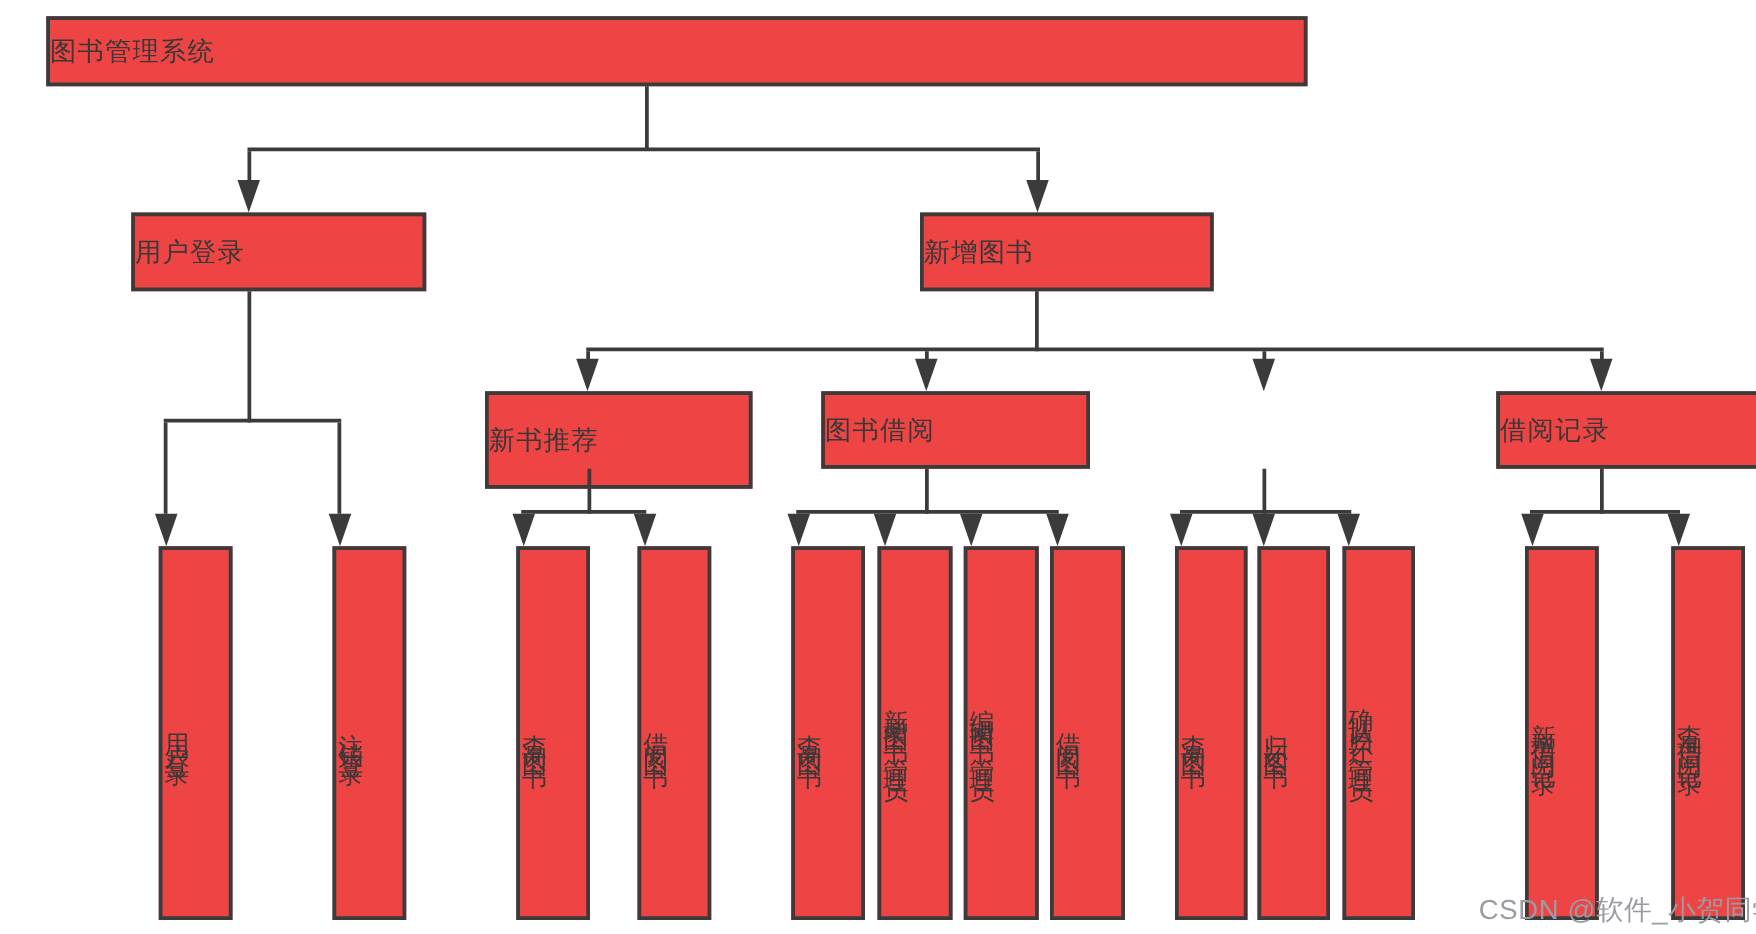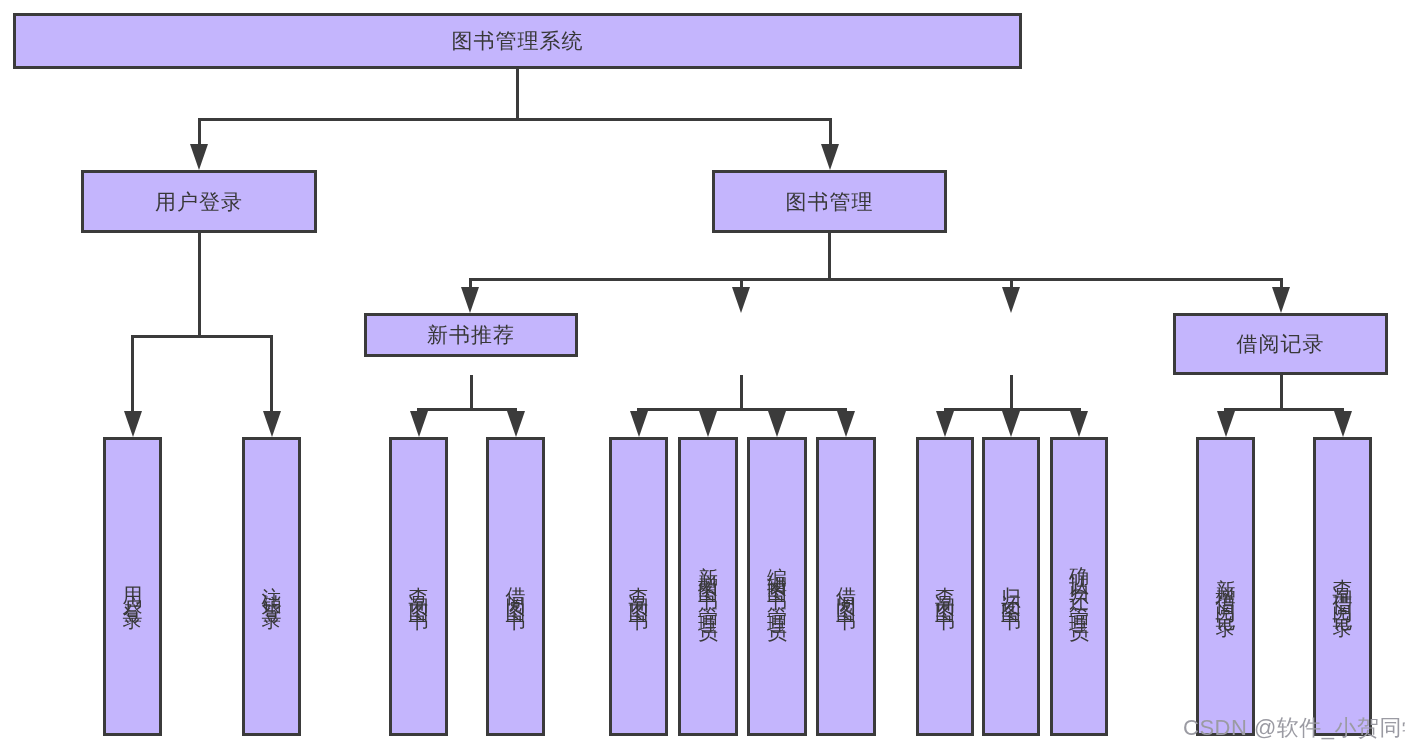--- a/index.html
+++ b/index.html
@@ -1,23 +1,24 @@
 <!DOCTYPE html>
 <html><head>
 <meta charset="utf-8">
 <style>
   html,body { margin:0; padding:0; background:#ffffff; }
   #canvas {
     position:relative; width:1405px; height:747px; background:#ffffff;
     font-family:"Liberation Sans", sans-serif; overflow:hidden;
   }
   .box {
-    position:absolute; background:#c4b5fd; border:3px solid #3b3b3b;
-    box-sizing:border-box; display:flex; align-items:center; justify-content:center;
+    position:absolute; background:#ef4444; border:3px solid #3b3b3b;
+    box-sizing:border-box; display:flex; align-items:center; justify-content:flex-start;
     color:#383838;
+    margin-left:24px;
   }
   .hbox { font-size:21px; letter-spacing:1px; }
   .vbox .vtext {
     writing-mode:vertical-rl; text-orientation:mixed;
     font-size:20px; letter-spacing:8px; line-height:1.05; color:#383838;
   }
   .vline { position:absolute; width:3px; background:#3b3b3b; }
   .hline { position:absolute; height:3px; background:#3b3b3b; }
   .astem { position:absolute; width:3px; background:#3b3b3b; }
   .ahead {
@@ -36,25 +37,28 @@
 <div id="canvas">
 
   <div class="box hbox" style="left:13px;top:13px;width:1009px;height:56px">
     <span>图书管理系统</span>
   </div>
 
   <div class="box hbox" style="left:81px;top:170px;width:236px;height:63px">
     <span>用户登录</span>
   </div>
   <div class="box hbox" style="left:712px;top:170px;width:235px;height:63px">
-    <span>图书管理</span>
+    <span>新增图书</span>
   </div>
 
-  <div class="box hbox" style="left:364px;top:313px;width:214px;height:44px">
+  <div class="box hbox" style="left:364px;top:313px;width:214px;height:78px">
     <span>新书推荐</span>
+  </div>
+  <div class="box hbox" style="left:633px;top:313px;width:215px;height:62px">
+    <span>图书借阅</span>
   </div>
   <div class="box hbox" style="left:1173px;top:313px;width:215px;height:62px">
     <span>借阅记录</span>
   </div>
 
   <div class="box vbox" style="left:103px;top:437px;width:59px;height:299px">
     <span class="vtext">用户登录</span>
   </div>
   <div class="box vbox" style="left:242px;top:437px;width:59px;height:299px">
     <span class="vtext">注销登录</span>

